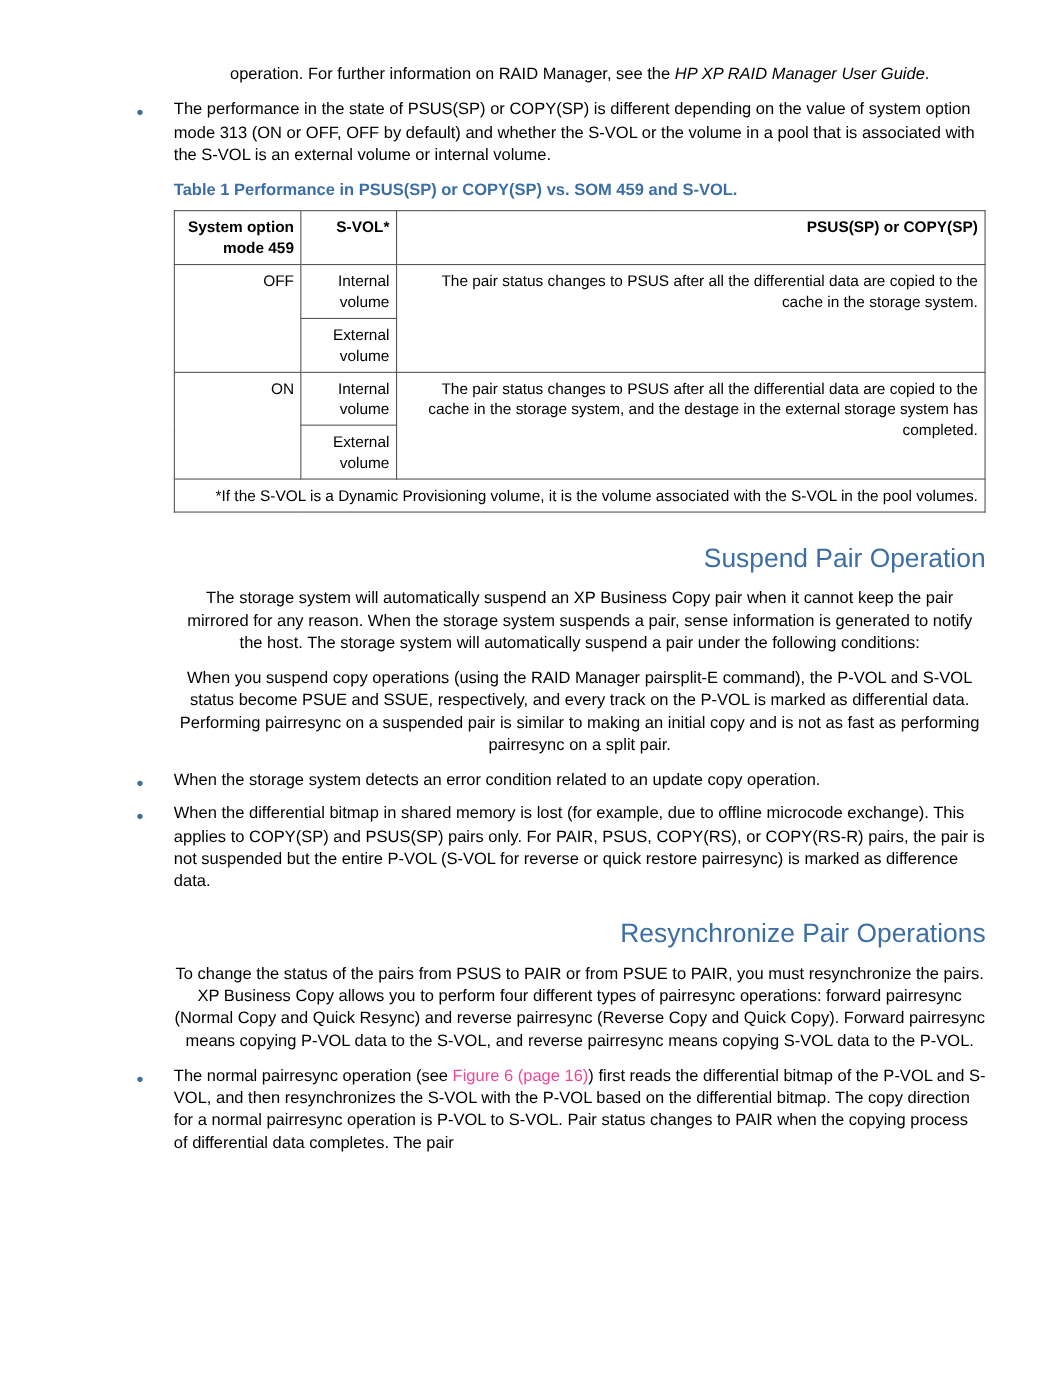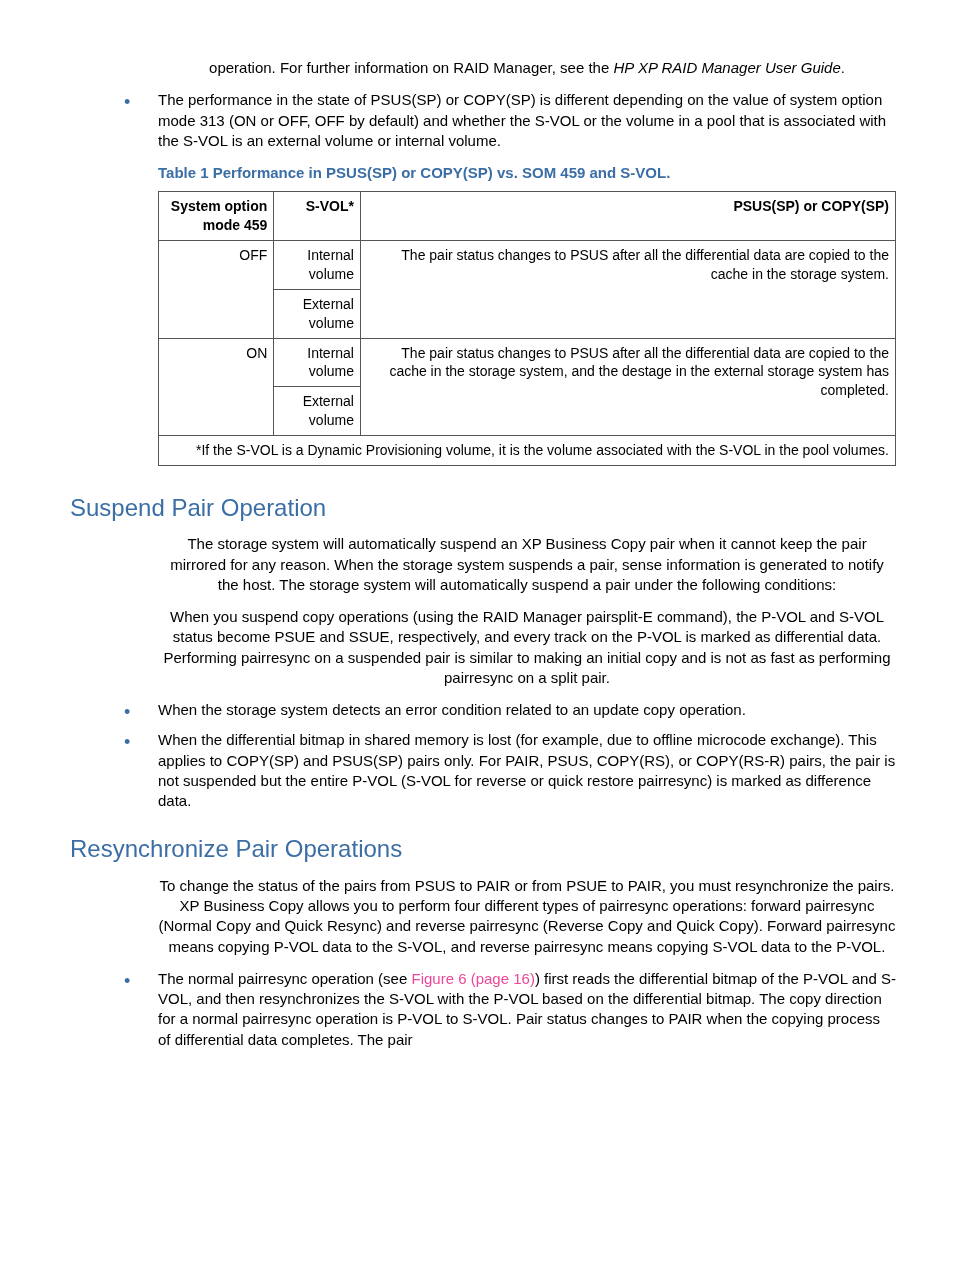--- a/index.html
+++ b/index.html
@@ -43,21 +43,22 @@
     padding: 5px 6px;
     text-align: right;
     vertical-align: top;
     margin-left: 40px;
   }
   th { font-weight: bold; }
   h2 {
     color: #3b6ea5;
     font-weight: normal;
     font-size: 24px;
-    margin: 22px 0 10px 12px;
+    margin: 22px 0 10px 0;
+    text-align: right;
   }
   .italic { font-style: italic; }
   .link { color: #ec4899; }
 </style>
 </head>
 <body>
 
 <div class="body-block">
   <p>
     <span>operation. For further information on RAID Manager, see the </span><span class="italic">HP XP RAID Manager User Guide</span><span>.</span>

